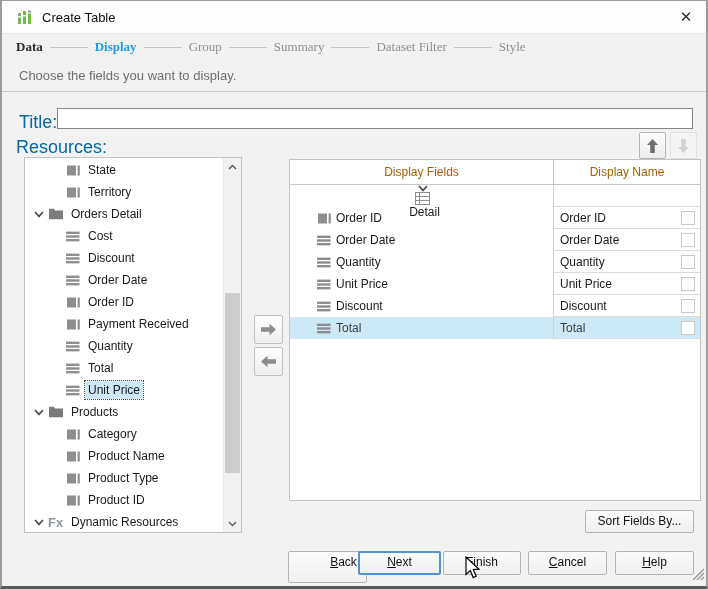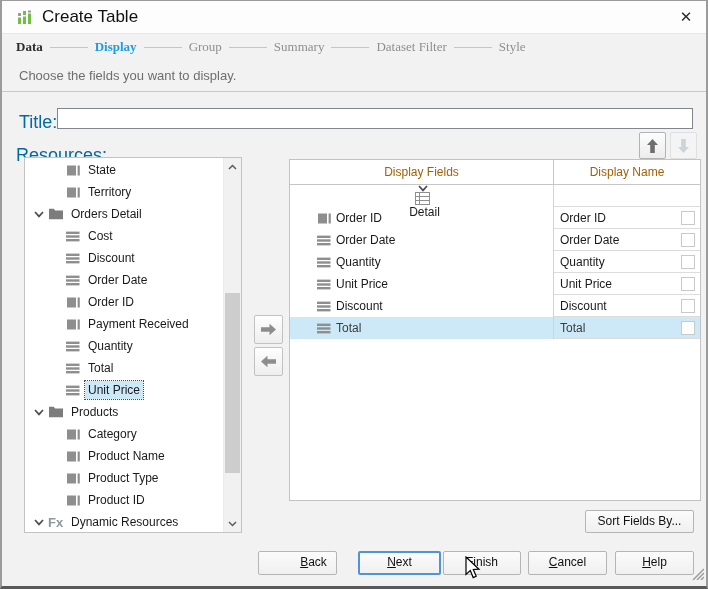--- a/index.html
+++ b/index.html
@@ -6,21 +6,21 @@
   .dialog{
     position:relative;width:708px;height:589px;box-sizing:border-box;
     background:#f2f2f2;border:2px solid #9b9b9b;border-top:1px solid #9b9b9b;
     border-bottom:3px solid #5a5a5a;overflow:hidden;
     font-family:"Liberation Sans",sans-serif;color:#1a1a1a;
   }
   
   .titlebar{position:absolute;left:0;top:0;right:0;height:32px;background:#fdfdfd;
     border-bottom:1px solid #e7e7e7;display:flex;align-items:center;}
   .app-icon{margin-left:14px;width:17px;height:17px;display:flex;}
-  .window-title{margin-left:9px;font-size:17px;color:#111;}
+  .window-title{margin-left:9px;font-size:13px;color:#111;}
   .close-btn{margin-left:auto;margin-right:9px;width:22px;height:22px;display:flex;
     align-items:center;justify-content:center;font-size:15px;color:#2b2b2b;}
   
   .steps{position:absolute;left:14px;top:38px;display:flex;align-items:center;font-size:13px;font-family:Liberation Serif, serif;}
   .step{color:#8f8f8f;white-space:nowrap;}
   .step.done{color:#2b2b2b;font-weight:bold;}
   .step.active{color:#1d9ce8;font-weight:bold;}
   .conn{width:38px;height:1px;background:#c6c6c6;margin:0 7px;}
   .desc{position:absolute;left:0;top:62px;right:0;height:28px;border-bottom:1px solid #c9c9c9;
     font-size:13px;color:#6e6e6e;padding-left:17px;line-height:26px;}
@@ -111,21 +111,21 @@
     <span class="step">Dataset Filter</span>
     <span class="conn"></span>
     <span class="step">Style</span>
   </div>
 
   <div class="desc">Choose the fields you want to display.</div>
 
   <span class="form-label" style="left:17px;top:111px;">Title:</span>
   <input class="title-input" value="" style="">
 
-  <span class="form-label" style="left:14px;top:144px;">Resources:</span>
+  <span class="form-label" style="left:14px;top:136px;">Resources:</span>
 
   <span class="updown ud-up">
     <span style="display:flex;">
       <svg width="13" height="16" viewBox="0 0 13 16">
           <path d="M4.2 15 v-8 H1 L6.5 1 12 7 H8.8 v8 z" fill="#6e6e6e"></path>
         </svg>
     </span>
   </span>
   <span class="updown ud-down">
     <span style="display:flex;">
@@ -499,21 +499,21 @@
       </span>
       <span class="dc2">
         <span>Total</span>
         <span class="cb"></span>
       </span>
     </div>
   </div>
 
   <div class="pushbtn" style="left:583px;top:509px;width:109px;height:23px;">Sort Fields By...</div>
 
-  <div class="pushbtn mn" style="left:256px;top:550px;width:79px;height:24px;padding-left:32px;">Back</div>
+  <div class="pushbtn mn" style="left:286px;top:550px;width:79px;height:32px;padding-left:32px;">Back</div>
   <div class="pushbtn mn focusbtn" style="left:356px;top:550px;width:83px;height:24px;">Next</div>
   <div class="pushbtn mn" style="left:441px;top:550px;width:78px;height:24px;">Finish</div>
   <div class="pushbtn mn" style="left:526px;top:550px;width:79px;height:24px;">Cancel</div>
   <div class="pushbtn mn" style="left:613px;top:550px;width:79px;height:24px;">Help</div>
 
   <span class="cursor">
     <svg width="22" height="24" viewBox="0 0 22 24">
         <path d="M5 1 L5 18.5 L9.3 14.6 L12.2 21.6 L15.2 20.3 L12.3 13.5 L18 13.2 Z" fill="#fff" stroke="#000" stroke-width="1.2"></path>
       </svg>
   </span>

